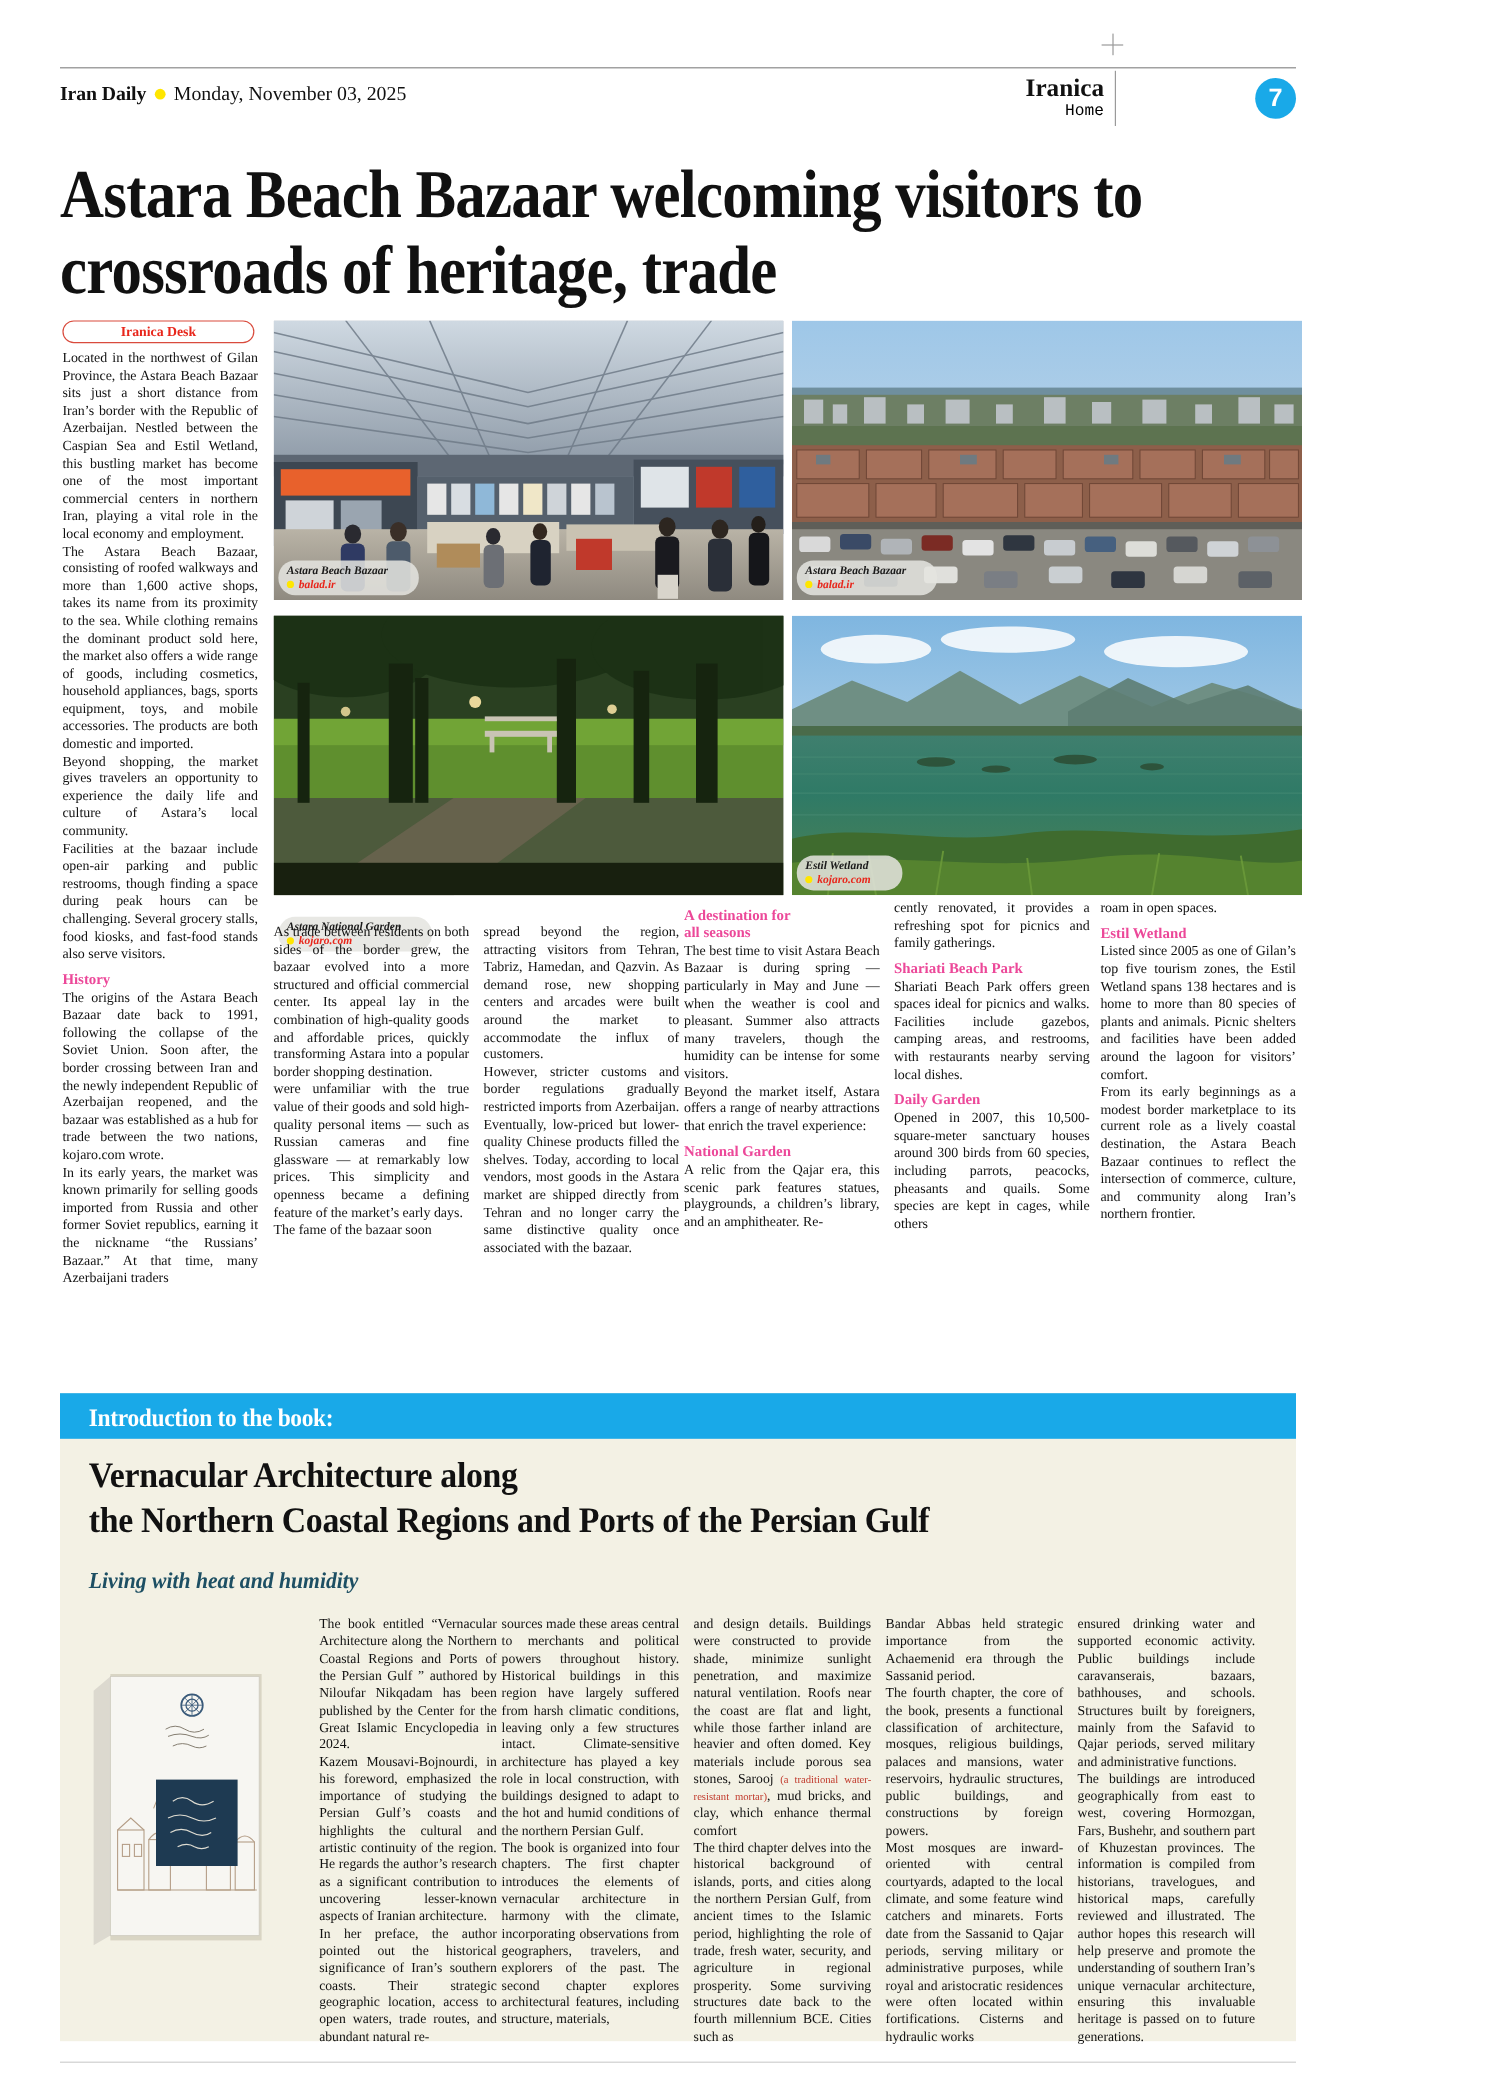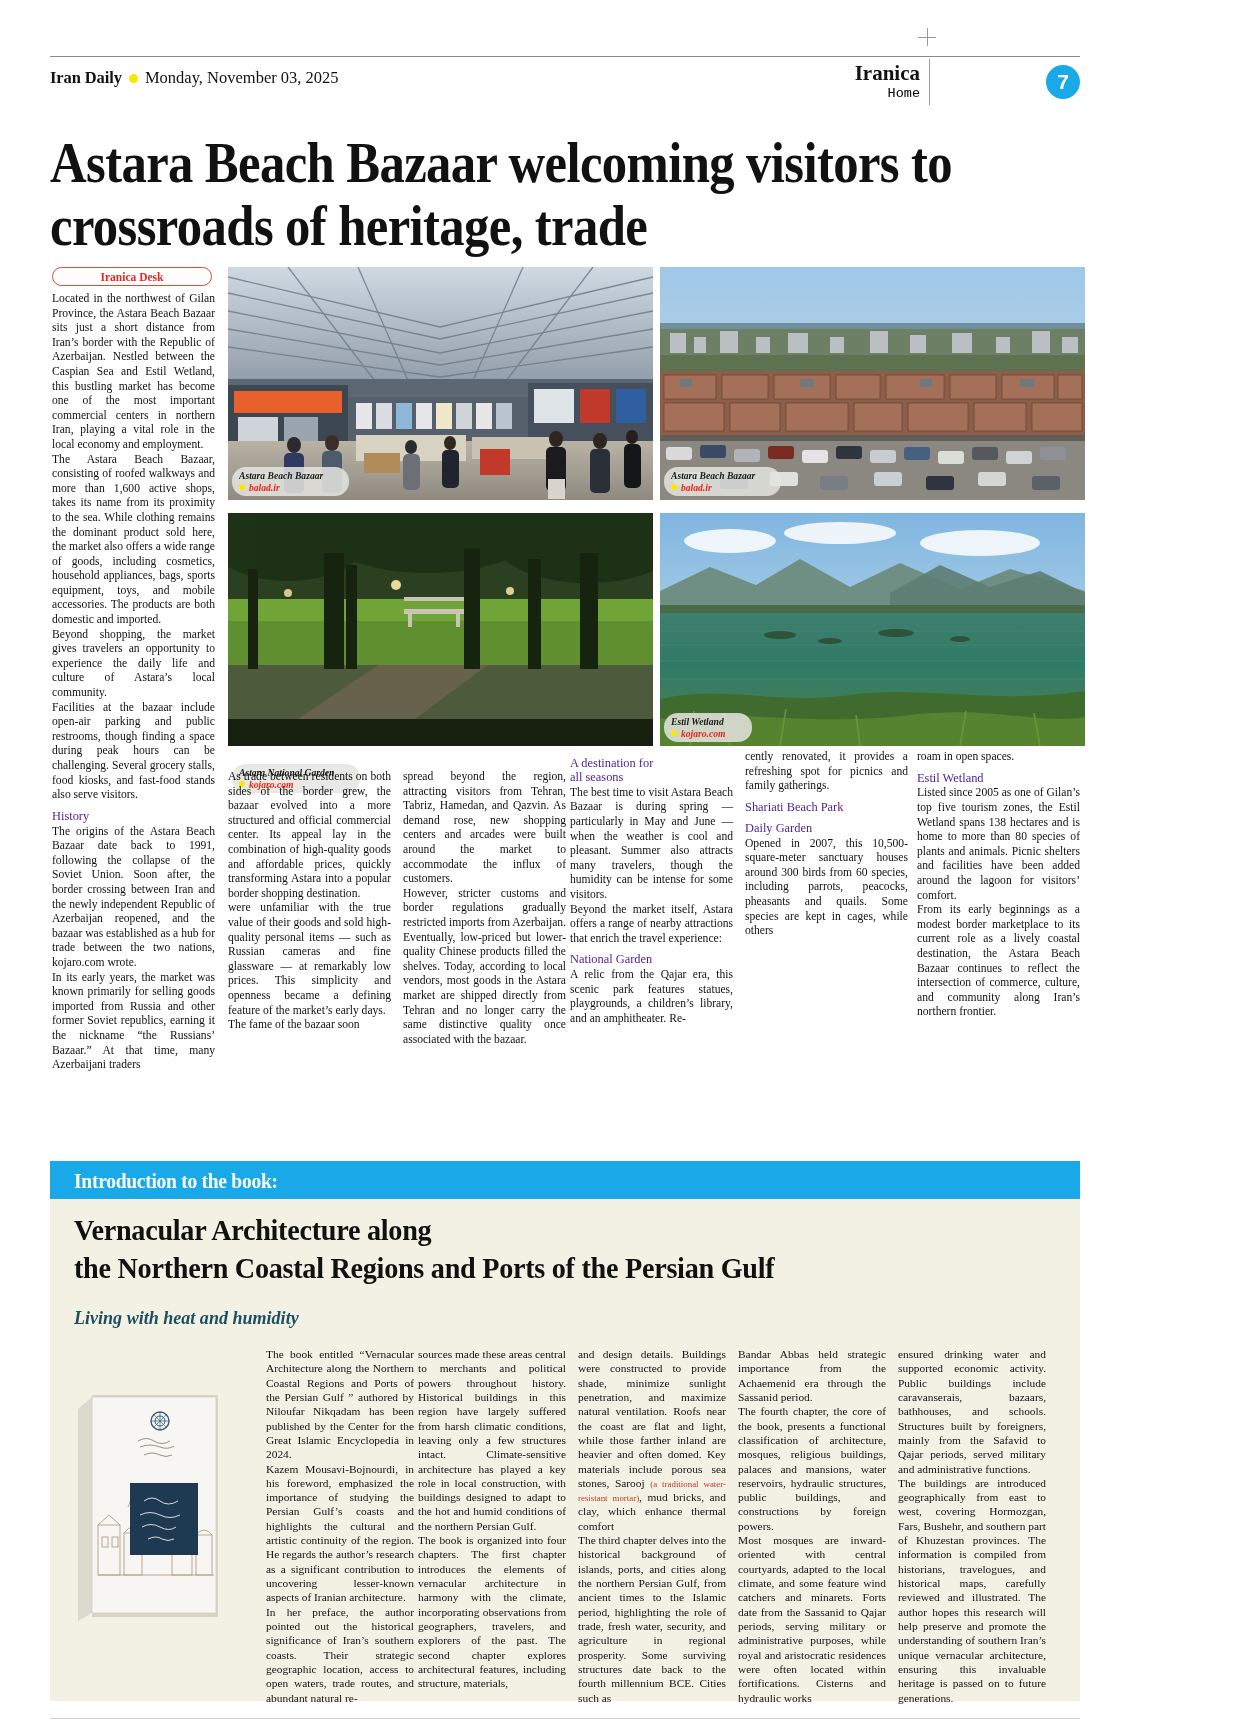--- a/index.html
+++ b/index.html
@@ -71,21 +71,21 @@
     font-family:"Liberation Serif", serif;
   }
   .intro-col {
     position:absolute; left:52px; top:292px; width:163px;
     font-size:11.6px; line-height:1.26; text-align:justify;
     hyphens:auto;
   }
   .intro-col p { text-indent:0; margin:0; }
 
   .sub-head {
-    color:#4c1d95; font-weight:400; font-size:12.4px; margin-top:7px; margin-bottom:1px;
+    color:#ec4899; font-weight:700; font-size:12.4px; margin-top:7px; margin-bottom:1px;
     line-height:1.12;
   }
 
   
   .photo { position:absolute; overflow:hidden; }
   .cap {
     position:absolute; left:4px; bottom:4px;
     background:rgba(228,228,224,0.86);
     padding:3px 26px 3px 7px;
     line-height:1.18;
@@ -468,20 +468,21 @@
 <div class="artcol" id="col3" style="left:570px; top:750px;">
     <div class="sub-head">A destination for<br>all seasons</div>
     <p>The best time to visit Astara Beach Bazaar is during spring — particularly in May and June —when the weather is cool and pleasant. Summer also attracts many travelers, though the humidity can be intense for some visitors.</p>
     <p>Beyond the market itself, Astara offers a range of nearby attractions that enrich the travel experience:</p>
     <div class="sub-head">National Garden</div>
     <p>A relic from the Qajar era, this scenic park features statues, playgrounds, a children’s library, and an amphitheater. Re-</p>
   </div>
 <div class="artcol" id="col4" style="left:745px; top:750px;">
     <p>cently renovated, it provides a refreshing spot for picnics and family gatherings.</p>
     <div class="sub-head">Shariati Beach Park</div>
+    <p>Shariati Beach Park offers green spaces ideal for picnics and walks. Facilities include gazebos, camping areas, and restrooms, with restaurants nearby serving local dishes.</p>
     <div class="sub-head">Daily Garden</div>
     <p>Opened in 2007, this 10,500-square-meter sanctuary houses around 300 birds from 60 species, including parrots, peacocks, pheasants and quails. Some species are kept in cages, while others</p>
   </div>
 <div class="artcol" id="col5" style="left:917px; top:750px;">
     <p>roam in open spaces.</p>
     <div class="sub-head">Estil Wetland</div>
     <p>Listed since 2005 as one of Gilan’s top five tourism zones, the Estil Wetland spans 138 hectares and is home to more than 80 species of plants and animals. Picnic shelters and facilities have been added around the lagoon for visitors’ comfort.</p>
     <p>From its early beginnings as a modest border marketplace to its current role as a lively coastal destination, the Astara Beach Bazaar continues to reflect the intersection of commerce, culture, and community along Iran’s northern frontier.</p>
   </div>
 

